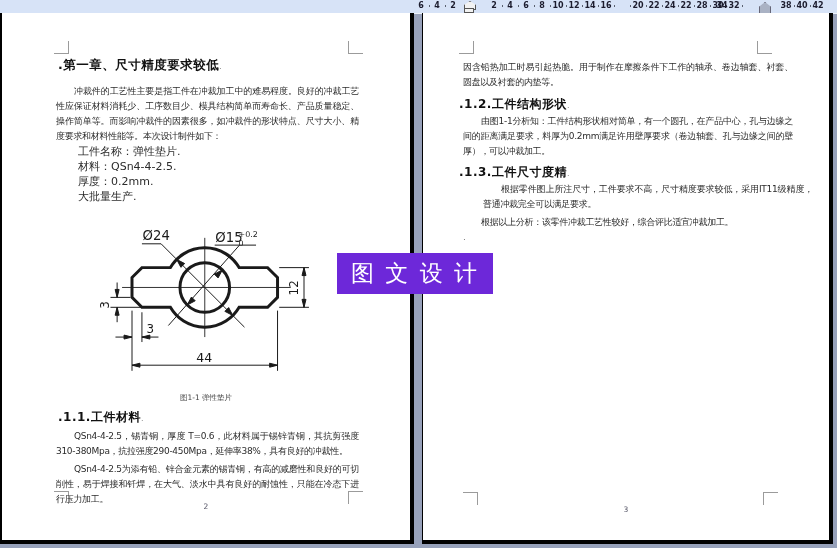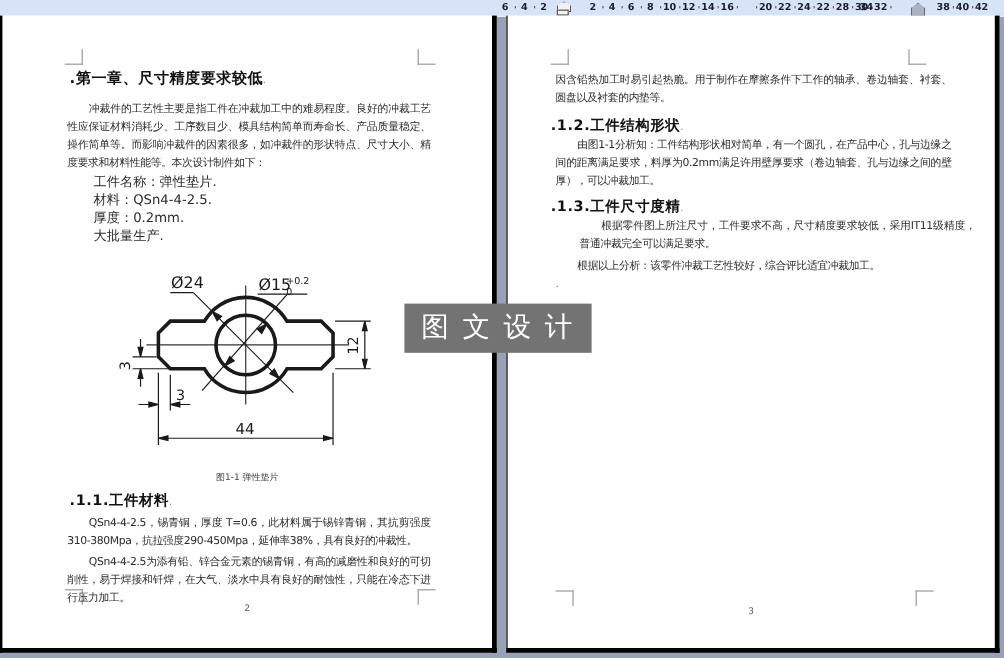--- a/index.html
+++ b/index.html
@@ -52,21 +52,21 @@
   .lonely-pmark{position:absolute;font-size:9px;color:#777;}
   
   .cm{position:absolute;width:14px;height:12px;}
   .cm.tl{border-right:1px solid #9b9b9b;border-bottom:1px solid #9b9b9b;}
   .cm.tr{border-left:1px solid #9b9b9b;border-bottom:1px solid #9b9b9b;}
   .cm.bl{border-right:1px solid #9b9b9b;border-top:1px solid #9b9b9b;}
   .cm.br{border-left:1px solid #9b9b9b;border-top:1px solid #9b9b9b;}
   
   #watermark{
     position:absolute;left:337px;top:253px;width:156px;height:41px;
-    background:#737373;color:#fff;z-index:50;
+    background:#6d28d9;color:#fff;z-index:50;
     font-family:"DejaVu Serif","Liberation Serif",serif;
     font-size:23px;line-height:41px;text-align:center;letter-spacing:2px;
     white-space:nowrap;
   }
   
   #figure-svg{position:absolute;left:90px;top:205px;}
   #figure-svg text{fill:#1a1a1a;stroke:none;font-family:"DejaVu Sans",sans-serif;}
 </style>
 </head>
 <body>

